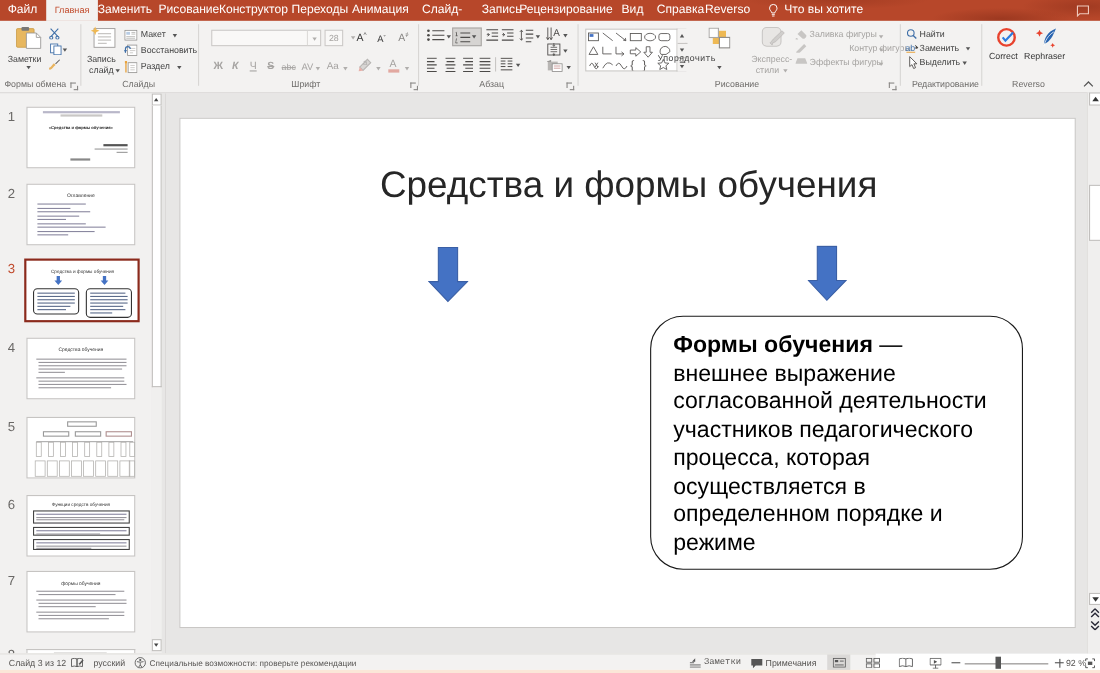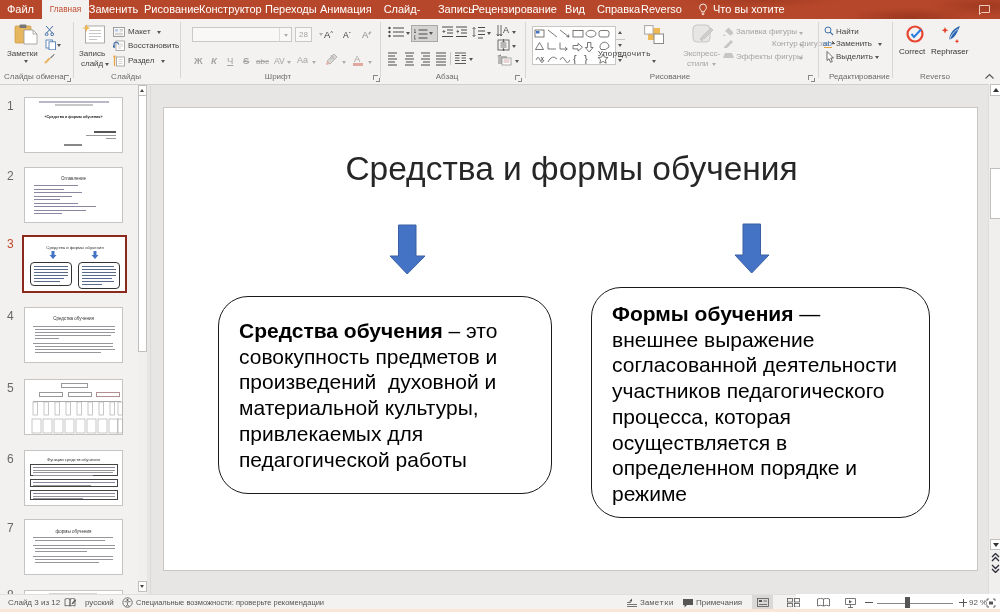--- a/index.html
+++ b/index.html
@@ -81,21 +81,21 @@
   </svg>
   <svg class="a" style="left:45px;top:20px;" width="12" height="11" viewBox="0 0 12 11">
     <rect x="1" y="1" width="6.5" height="8" fill="#fff" stroke="#3f6fa8" stroke-width=".8"></rect>
     <rect x="4" y="2.8" width="6.5" height="8" fill="#fff" stroke="#3f6fa8" stroke-width=".8"></rect>
   </svg>
   <div class="caret" style="left:57px;top:25px;"></div>
   <svg class="a" style="left:44px;top:34px;" width="11" height="11" viewBox="0 0 11 11">
     <path d="M6.2 4.8 L10 1 L10.6 1.6 L6.8 5.4 Z" fill="#5a5856"></path>
     <path d="M0.5 8.5 C2 8.5 2.5 7 3.5 6 L5 4.5 L6.5 6 L5 7.5 C3.5 9 3 10.5 0.8 10.5 Z" fill="#e9b45f"></path>
   </svg>
-  <div class="glabel" style="left:4px;width:52px;">Слайды обмена</div>
+  <div class="glabel" style="left:4px;width:52px;">Формы обмена</div>
   <div class="dlg" style="left:64px;top:56px;"></div>
   <div class="gsep" style="left:73px;"></div>
 
   <svg class="a" style="left:82px;top:5px;" width="24" height="21" viewBox="0 0 24 21">
     <rect x="3.5" y="2" width="19" height="17" fill="#fff" stroke="#9a9896" stroke-width=".8"></rect>
     <path d="M7 6.5 h12 M7 9.5 h12 M7 12.5 h12 M7 15.5 h8" stroke="#c8c6c4" stroke-width="1.2"></path>
     <path d="M4.5 0 L5.6 2.9 L8.5 4 L5.6 5.1 L4.5 8 L3.4 5.1 L0.5 4 L3.4 2.9 Z" fill="#eeb854"></path>
   </svg>
   <div class="btxt" style="left:79px;top:30px;">Запись</div>
   <div class="btxt" style="left:81px;top:40px;">слайд</div>
@@ -465,23 +465,20 @@
   <div style="position:absolute;left:150px;top:0;width:1px;height:509px;background:#dbd9d8;"></div>
     <div id="slidearea">
       <div id="slide">
     <div style="position:absolute;left:0;top:42px;width:815px;text-align:center;font-size:33.5px;color:#262626;">Средства и формы обучения</div>
     <svg style="position:absolute;left:225px;top:116px;" width="37" height="52" viewBox="0 0 37 52">
       <path d="M9.5 1 h17.5 v31 h9 L18.2 50 L1 32 h8.5 z" fill="#4472c4" stroke="#3a5fa5" stroke-width="1"></path>
     </svg>
     <svg style="position:absolute;left:570px;top:115px;" width="36" height="52" viewBox="0 0 36 52">
       <path d="M9 1 h17.5 v31 h8.5 L17.7 50 L1 32 h8 z" fill="#4472c4" stroke="#3a5fa5" stroke-width="1"></path>
     </svg>
-    <div style="position:absolute;left:54px;top:188px;width:334px;height:198px;border:1.4px solid #1a1a1a;border-radius:30px;">
-      <div style="position:absolute;left:20px;top:21px;width:296px;font-size:21px;line-height:25.7px;color:#000;"><b>Средства обучения</b> – это совокупность предметов и произведений&nbsp; духовной и материальной культуры, привлекаемых для педагогической работы</div>
-    </div>
     <div style="position:absolute;left:427px;top:179px;width:339px;height:231px;border:1.4px solid #1a1a1a;border-radius:30px;">
       <div style="position:absolute;left:20px;top:13px;width:300px;font-size:21px;line-height:25.7px;color:#000;"><b>Формы обучения</b> — внешнее выражение согласованной деятельности участников педагогического процесса, которая осуществляется в определенном порядке и режиме</div>
     </div>
   </div>
     </div>
   <div id="rscroll">
     <div style="position:absolute;left:1px;top:0;width:11px;height:12px;background:#fff;border:1px solid #c1bfbd;"></div>
     <div style="position:absolute;left:4px;top:4px;width:0;height:0;border-left:3px solid transparent;border-right:3px solid transparent;border-bottom:4px solid #333;"></div>
     <div style="position:absolute;left:1px;top:84px;width:11px;height:51px;background:#fff;border:1px solid #c1bfbd;"></div>
     <div style="position:absolute;left:1px;top:455px;width:11px;height:11px;background:#fff;border:1px solid #c1bfbd;"></div>

